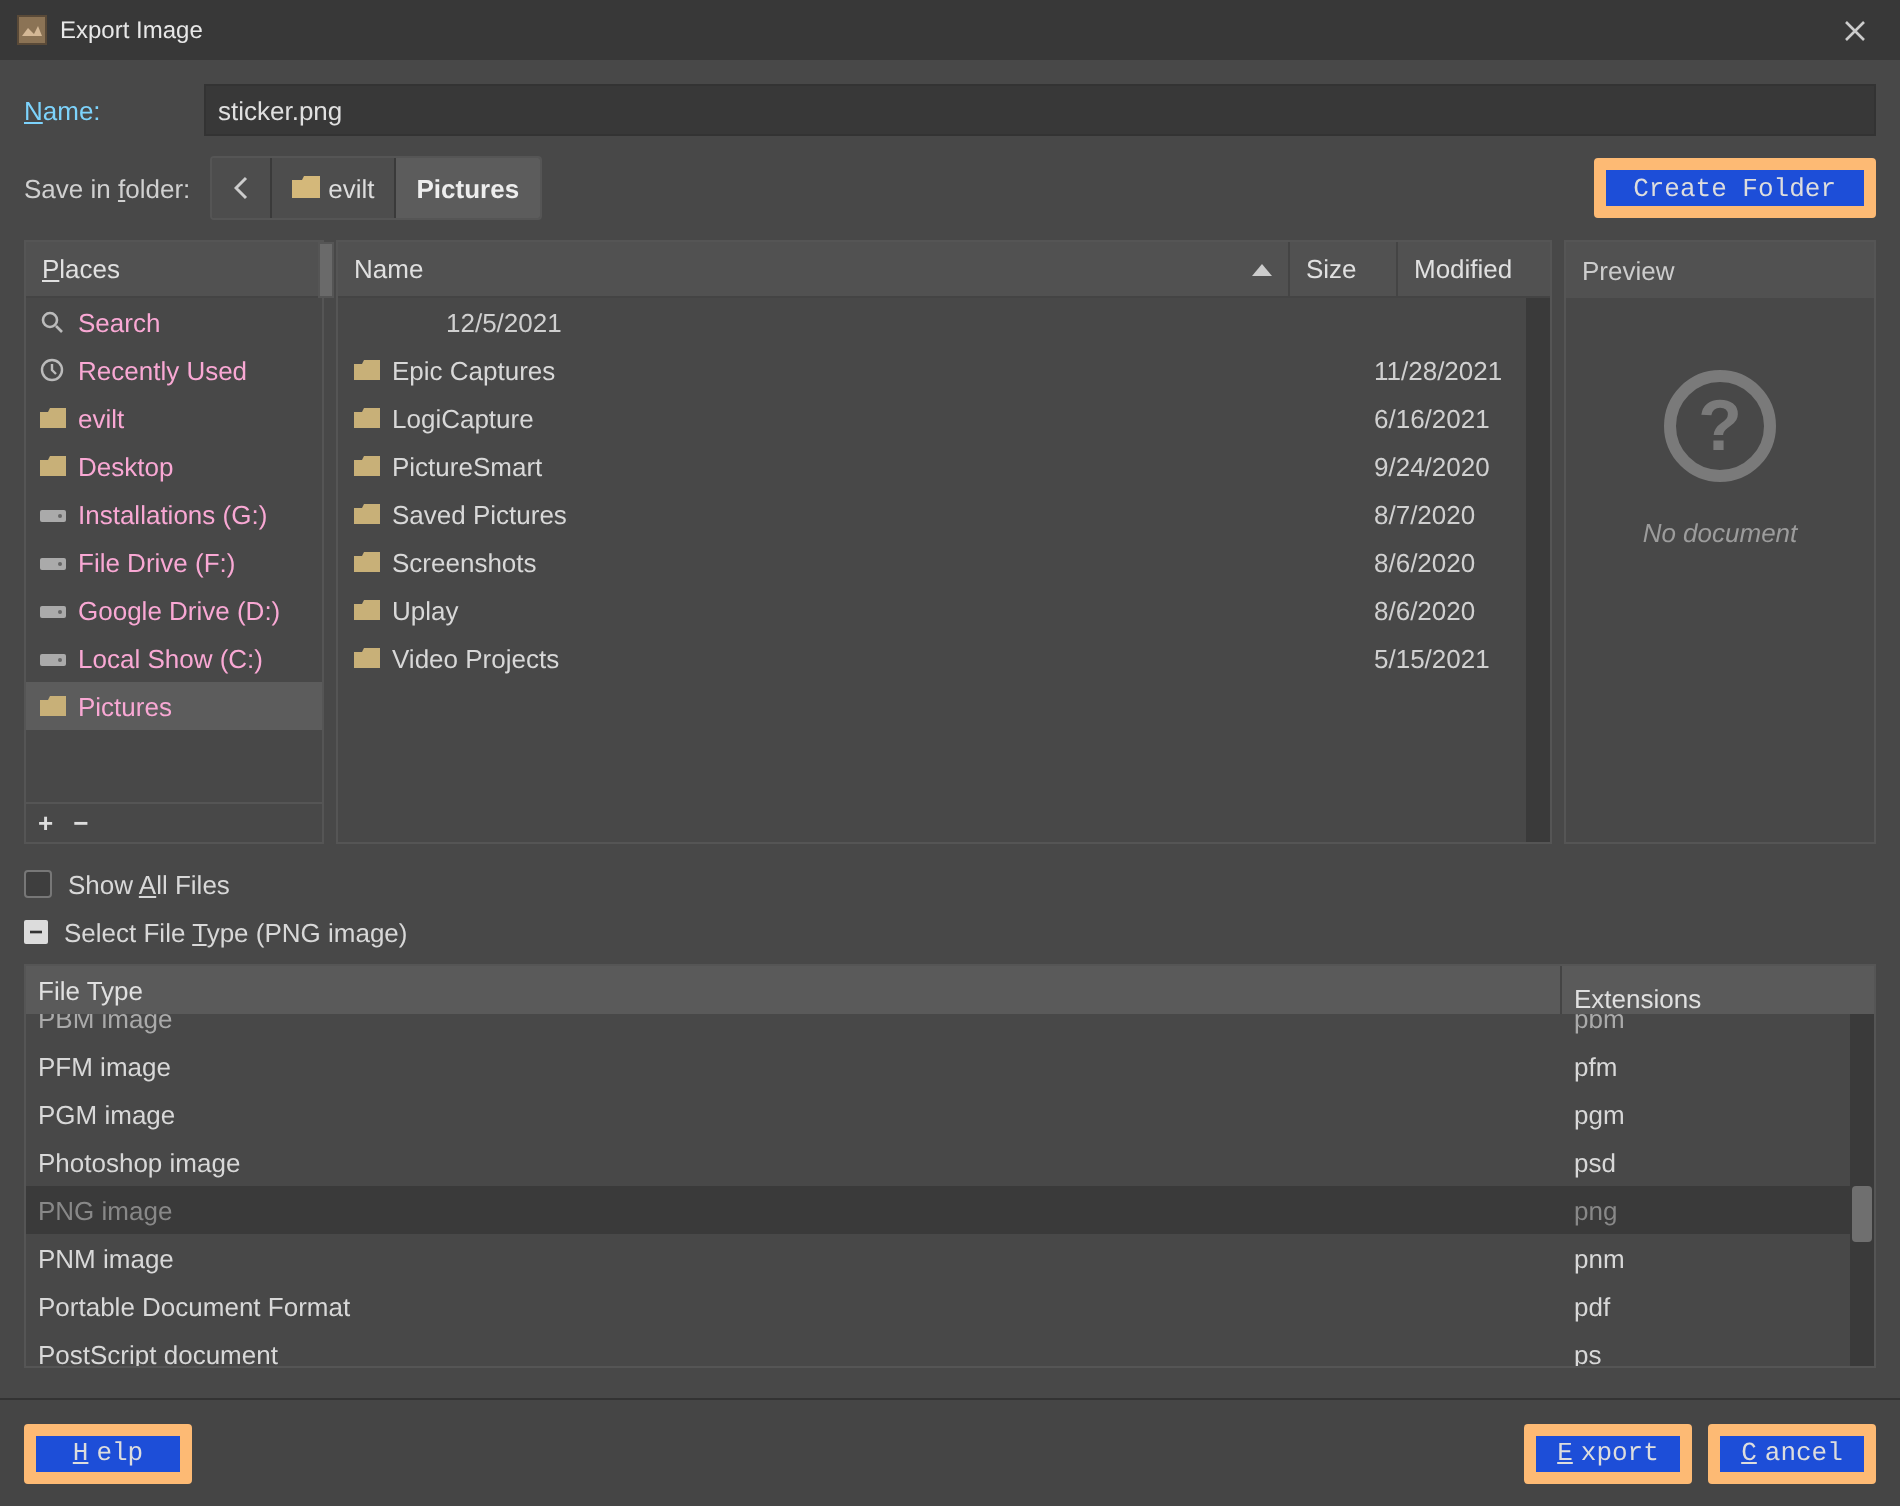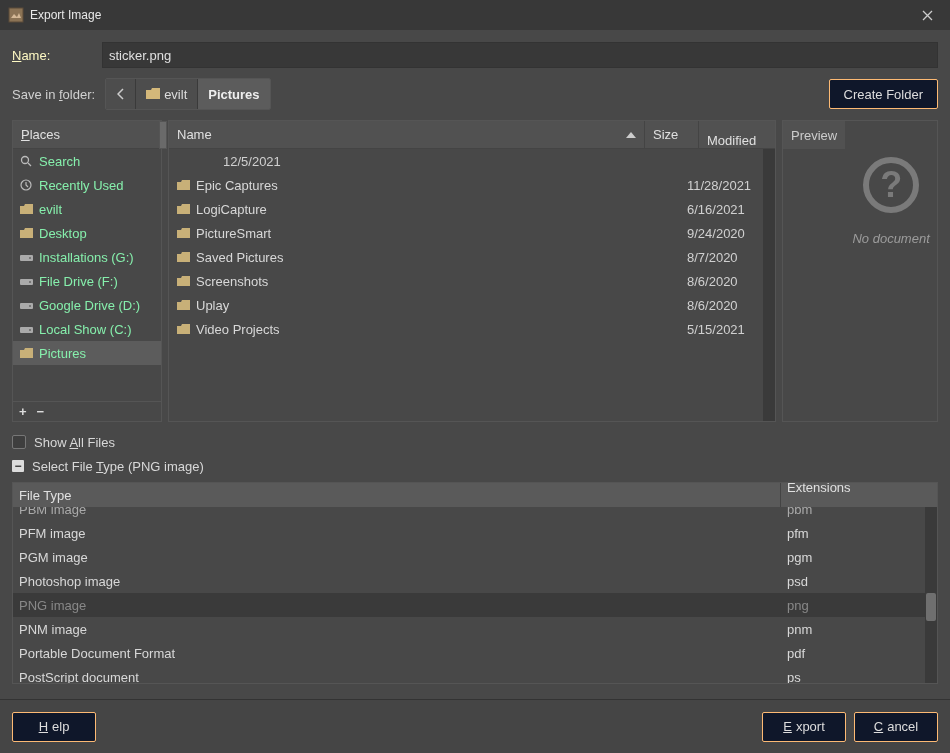--- a/index.html
+++ b/index.html
@@ -22,21 +22,21 @@
     color: #e8e8e8;
   }
   .titlebar .app-icon { width: 16px; height: 16px; margin-right: 6px; }
   .titlebar .title { flex: 1; font-size: 12px; }
   .titlebar .close {
     width: 30px; height: 30px; display:flex; align-items:center; justify-content:center;
     cursor: pointer; color:#ccc;
   }
   .content { padding: 12px; }
   .row { display:flex; align-items:center; margin-bottom: 10px; }
-  .label { color:#fef9c3; width: 90px; }
+  .label { color:#7dd3fc; width: 90px; }
   .underline-n { text-decoration: underline; }
   .name-input {
     flex:1;
     background:#383838;
     border:1px solid #333;
     color:#e0e0e0;
     padding:4px 6px;
     height:26px;
     font-size:13px;
     outline:none;
@@ -55,78 +55,79 @@
     align-items:center;
     gap:4px;
     cursor:pointer;
     font-size:13px;
   }
   .path-btn.selected { background:#5c5c5c; font-weight:bold; color:#eee; }
   .path-btn.arrow { width:30px; justify-content:center; padding:0; }
   .path-btn:last-child { border-right:none; }
   .spacer { flex:1; }
   .btn {
-    background:#0f172a;
-    border:1px solid #fdba74;
+    background:#1d4ed8;
+    border:6px solid #fdba74;
     color:#ddd;
     padding:0 14px;
     height:30px;
     border-radius:2px;
     cursor:pointer;
     display:flex;
     align-items:center;
     font-size:13px;
     gap:4px;
+    font-family:Liberation Mono, monospace;
   }
 
   .filepanel { display:flex; gap:6px; height:302px; }
   .places { width:150px; display:flex; flex-direction:column; border:1px solid #555; position:relative; }
   .places-header {
     background:#515151; height:28px; display:flex; align-items:center; padding:0 8px;
     color:#e0e0e0; border-bottom:1px solid #444;
   }
   .places-header .u { text-decoration:underline; }
   .places-resize { position:absolute; right:-6px; top:0; width:8px; height:28px; background:#6a6a6a; border:1px solid #555; }
   .places-list { flex:1; overflow:hidden; background:#484848; }
   .place-item {
-    height:24px; display:flex; align-items:center; padding:0 6px; gap:6px; color:#86efac; cursor:pointer;
+    height:24px; display:flex; align-items:center; padding:0 6px; gap:6px; color:#f9a8d4; cursor:pointer;
   }
   .place-item.selected { background:#5c5c5c; }
   .place-item .picon { width:14px; display:flex; justify-content:center; color:#bbb; }
   .places-footer { height:20px; border-top:1px solid #555; display:flex; align-items:center; padding:0 6px; gap:10px; }
 
   .filelist { flex:1; display:flex; flex-direction:column; border:1px solid #555; position:relative; }
   .fl-header { display:flex; height:28px; background:#515151; border-bottom:1px solid #444; }
   .fl-col { display:flex; align-items:center; padding:0 8px; border-right:1px solid #444; color:#e0e0e0; }
   .fl-col.name { flex:1; position:relative;text-align:right; }
   .fl-col.size { width:54px; }
-  .fl-col.mod { width:76px; border-right:none;align-items:flex-end; }
+  .fl-col.mod { width:76px; border-right:none; }
   .sort-arrow { position:absolute; right:8px; }
   .fl-body { flex:1; overflow:hidden; }
   .fl-row { display:flex; height:24px; align-items:center; cursor:pointer; }
   .fl-cell-name { flex:1; display:flex; align-items:center; gap:6px; padding-left:8px; }
   .fl-cell-size { width:54px; }
   .fl-cell-mod { width:76px; color:#d0d0d0; }
   .fl-scroll { width:12px; background:#3a3a3a; display:flex; flex-direction:column; }
   .fl-scroll .track { flex:1; }
 
-  .preview { width:156px; border:1px solid #555; display:flex; flex-direction:row; }
+  .preview { width:156px; border:1px solid #555; display:flex; flex-direction:column; }
   .preview-header { background:#515151; height:28px; display:flex; align-items:center; padding:0 8px; color:#ccc; }
   .preview-body { flex:1; display:flex; flex-direction:column; align-items:center; justify-content:flex-start; gap:18px; padding-top:36px; }
   .qmark { width:56px; height:56px; border:6px solid #7a7a7a; border-radius:50%; display:flex; align-items:center; justify-content:center; color:#7a7a7a; font-size:36px; font-weight:bold; }
   .nosel { font-style:italic; color:#9c9c9c; }
 
   .checkbox-row { display:flex; align-items:center; gap:8px; margin-top:10px; height:20px; }
   .checkbox { width:14px; height:14px; border:1px solid #777; border-radius:2px; background:#3e3e3e; cursor:pointer; }
   .expander-row { display:flex; align-items:center; gap:8px; margin-top:4px; height:20px; cursor:pointer; }
   .expander { width:12px; height:12px; background:#dcdcdc; color:#333; display:flex; align-items:center; justify-content:center; font-weight:bold; font-size:12px; line-height:1; border-radius:1px; }
 
   .filetype-panel { margin-top:6px; border:1px solid #555; }
   .ft-header { display:flex; height:24px; background:#5a5a5a; }
-  .ft-col { display:flex; align-items:center; padding:12px 6px; color:#e0e0e0; }
+  .ft-col { display:flex; align-items:center; padding:0 6px; color:#e0e0e0; }
   .ft-col.name { flex:1; border-right:1px solid #444; }
   .ft-col.ext { width:156px;align-items:flex-end; }
   .ft-body { height:176px; overflow:hidden; position:relative; }
   .ft-row { display:flex; height:24px; align-items:center; cursor:pointer; }
   .ft-row .n { flex:1; padding-left:6px; }
   .ft-row .e { width:156px; padding-left:6px; }
   .ft-row.selected { background:#3a3a3a; color:#888; }
   .ft-row.cut { margin-top:-10px; color:#aaa; }
   .ft-scroll { position:absolute; right:0; top:0; bottom:0; width:12px; background:#3a3a3a; }
   .ft-thumb { position:absolute; right:1px; width:10px; background:#6f6f6f; border-radius:2px; }

